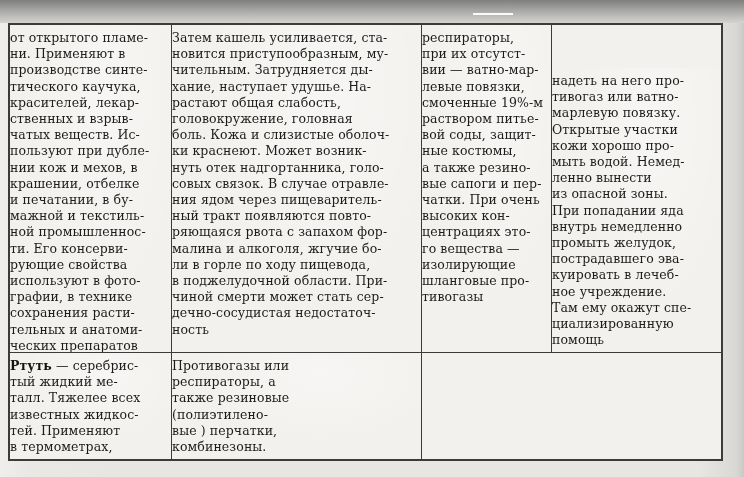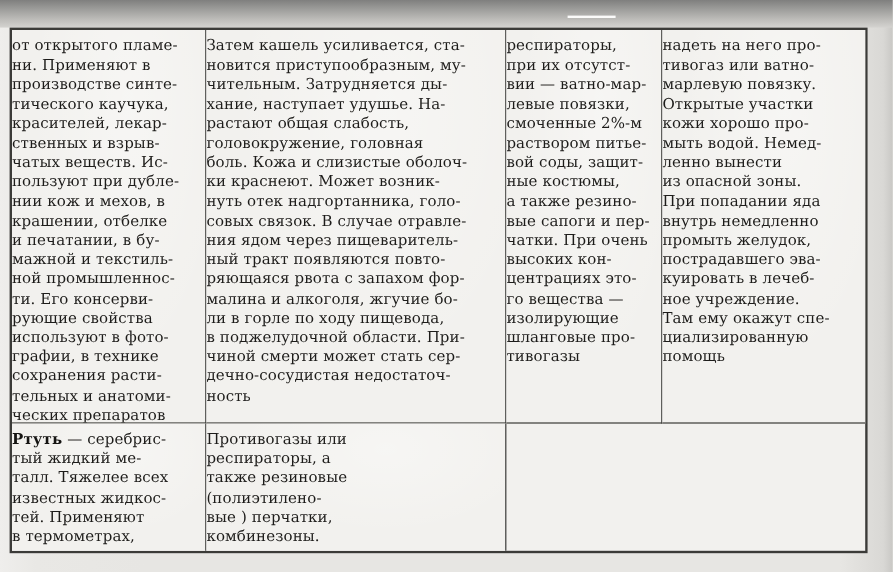--- a/index.html
+++ b/index.html
@@ -42,21 +42,21 @@
     font-size: 12.5px;
     line-height: 16.2px;
     color: #1d1c1a;
     white-space: pre-line;
     overflow: hidden;
     letter-spacing: 0.1px;
     background:
       radial-gradient(ellipse at 60% 20%, rgba(255,255,255,0.35), rgba(255,255,255,0) 60%),
       #f2f1ee;
   }
-  .cell.last-col { border-right: none; }
+  .cell.last-col { border-right: none; margin-top: 43px; }
   .cell.last-row { border-bottom: none; }
   .cell b.lead { font-weight: bold; color: #151412; margin-top: 24px; }
 </style>
 </head>
 <body>
 
 <div class="page">
 
   <div class="scan-band">
     <div class="scan-dash"></div>
@@ -100,21 +100,21 @@
 малина и алкоголя, жгучие бо-
 ли в горле по ходу пищевода,
 в поджелудочной области. При-
 чиной смерти может стать сер-
 дечно-сосудистая недостаточ-
 ность</span></div>
     <div class="cell"><b class="lead"></b><span>респираторы,
 при их отсутст-
 вии — ватно-мар-
 левые повязки,
-смоченные 2%-м
+смоченные 19%-м
 раствором питье-
 вой соды, защит-
 ные костюмы,
 а также резино-
 вые сапоги и пер-
 чатки. При очень
 высоких кон-
 центрациях это-
 го вещества —
 изолирующие

